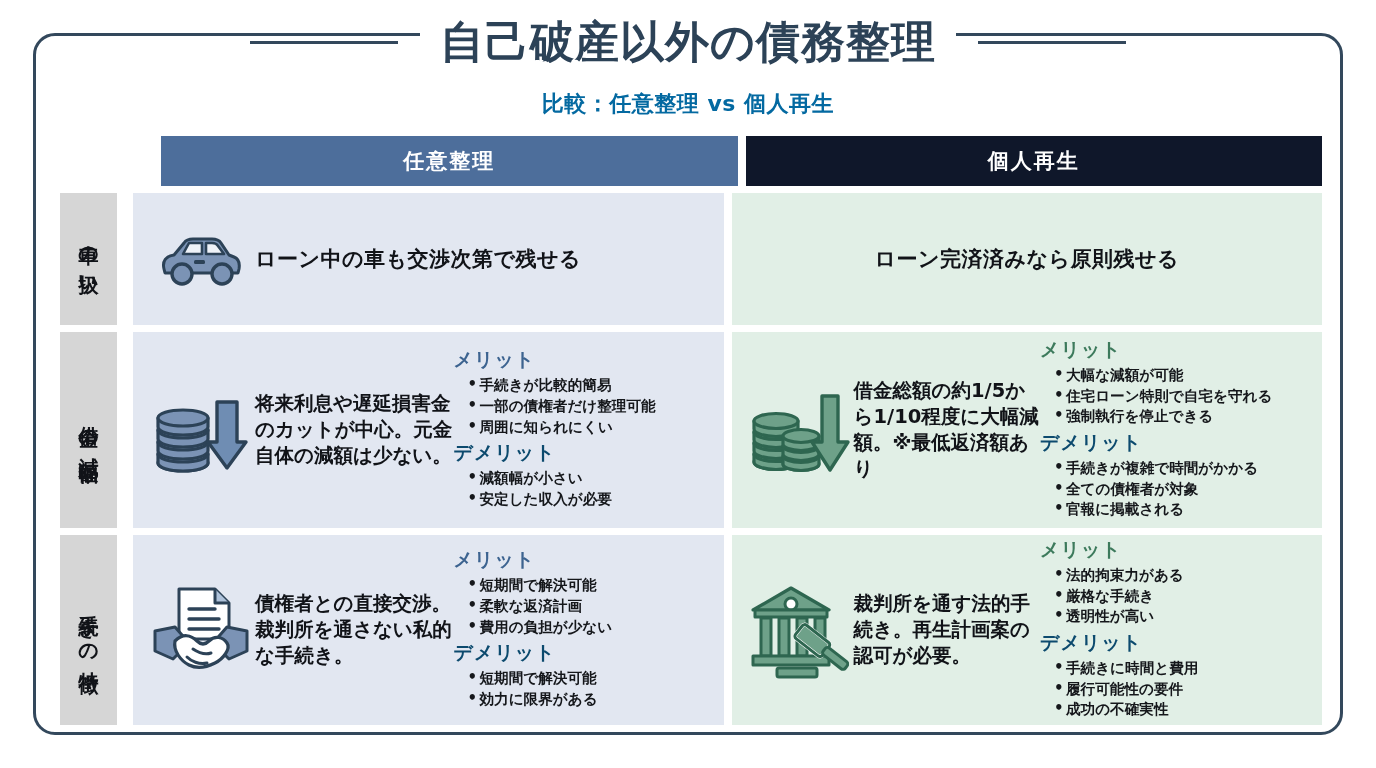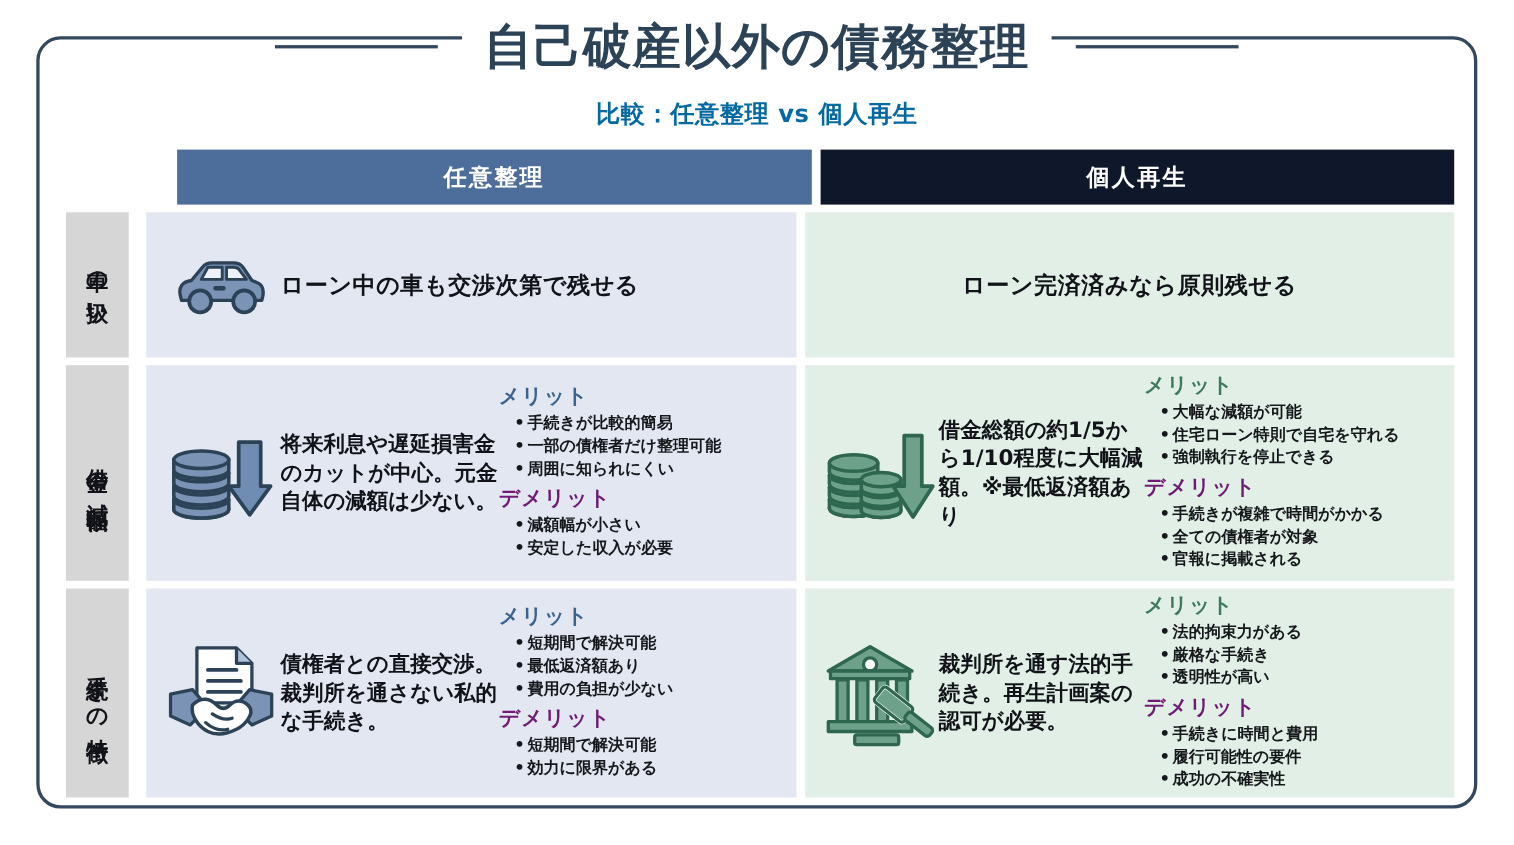--- a/index.html
+++ b/index.html
@@ -113,21 +113,21 @@
     display:flex;flex-direction:column;justify-content:center;
   }
   .lists.g{width:268px;}
   .list-title{
     font-size:19px;font-weight:bold;
     letter-spacing:1px;
     margin-bottom:2px;
   }
   .list-title.merit-b{color:#3c6390;}
   .list-title.merit-g{color:#3d7a5c;}
-  .list-title.demerit{color:#701a75;}
+  .list-title.demerit{color:#0c4a6e;}
   ul{margin:0 0 3px 0;padding:0 0 0 14px;list-style:none;}
   li{
     font-size:14.6px;font-weight:bold;color:#15171b;
     line-height:1.42;position:relative;padding-left:12px;
     white-space:nowrap;
   }
   li::before{
     content:"•";position:absolute;left:0;top:-1px;font-size:15px;
   }
   .head-title-r1{
@@ -276,21 +276,21 @@
             <path d="M22 60 C30 52 38 54 44 60 C48 64 52 64 56 60 C62 54 70 56 74 62 C78 68 70 78 62 82 C54 86 44 88 36 84 C28 80 20 70 22 60 Z" fill="#ffffff" stroke="#2c4257" stroke-width="3.2" stroke-linejoin="round"></path>
             <path d="M34 76 C38 80 46 84 54 82" stroke="#2c4257" stroke-width="3" fill="none" stroke-linecap="round"></path>
             <path d="M40 68 C46 72 52 74 58 72" stroke="#2c4257" stroke-width="3" fill="none" stroke-linecap="round"></path>
           </svg>
         </div>
         <div class="desc wide">債権者との直接交渉。裁判所を通さない私的な手続き。</div>
         <div class="lists">
           <div class="list-title merit-b">メリット</div>
           <ul>
             <li>短期間で解決可能</li>
-            <li>最低返済額あり</li>
+            <li>柔軟な返済計画</li>
             <li>費用の負担が少ない</li>
           </ul>
           <div class="list-title demerit">デメリット</div>
           <ul>
             <li>短期間で解決可能</li>
             <li>効力に限界がある</li>
           </ul>
         </div>
       </div>
 

